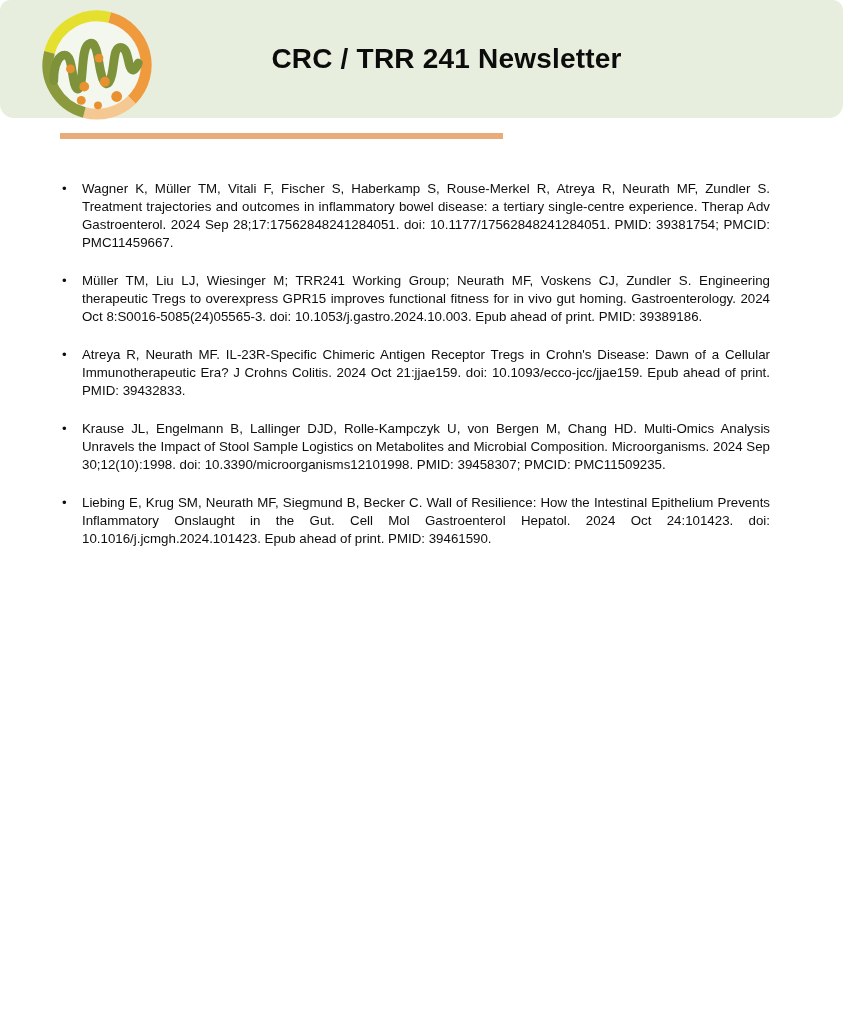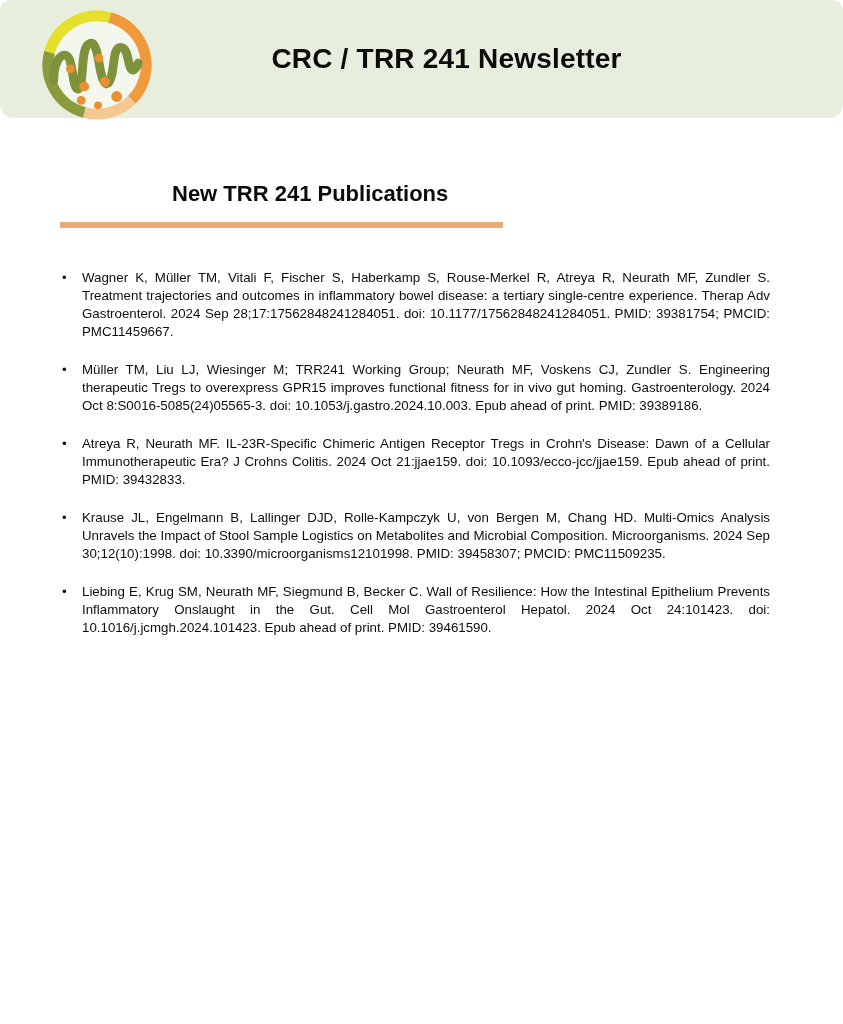--- a/index.html
+++ b/index.html
@@ -143,21 +143,20 @@
         <circle class="logo-dot" cx="80" cy="92" r="5.5"></circle>
       </g>
     </svg>
 
     <div class="header-titles">
       <h1 class="title-line">CRC / TRR 241 Newsletter</h1>
     </div>
   </header>
 
   <main class="main">
-    <h3 class="section-heading">New TRR 241 Publications</h3>
     <div class="rule"></div>
 
     <ul class="publications">
       <li class="publication-item">
         <span class="bullet">•</span>
         <span>Wagner K, Müller TM, Vitali F, Fischer S, Haberkamp S, Rouse-Merkel R, Atreya R, Neurath MF, Zundler S. Treatment trajectories and outcomes in inflammatory bowel disease: a tertiary single-centre experience. Therap Adv Gastroenterol. 2024 Sep 28;17:17562848241284051. doi: 10.1177/17562848241284051. PMID: 39381754; PMCID: PMC11459667.</span>
       </li>
       <li class="publication-item">
         <span class="bullet">•</span>
         <span>Müller TM, Liu LJ, Wiesinger M; TRR241 Working Group; Neurath MF, Voskens CJ, Zundler S. Engineering therapeutic Tregs to overexpress GPR15 improves functional fitness for in vivo gut homing. Gastroenterology. 2024 Oct 8:S0016-5085(24)05565-3. doi: 10.1053/j.gastro.2024.10.003. Epub ahead of print. PMID: 39389186.</span>

